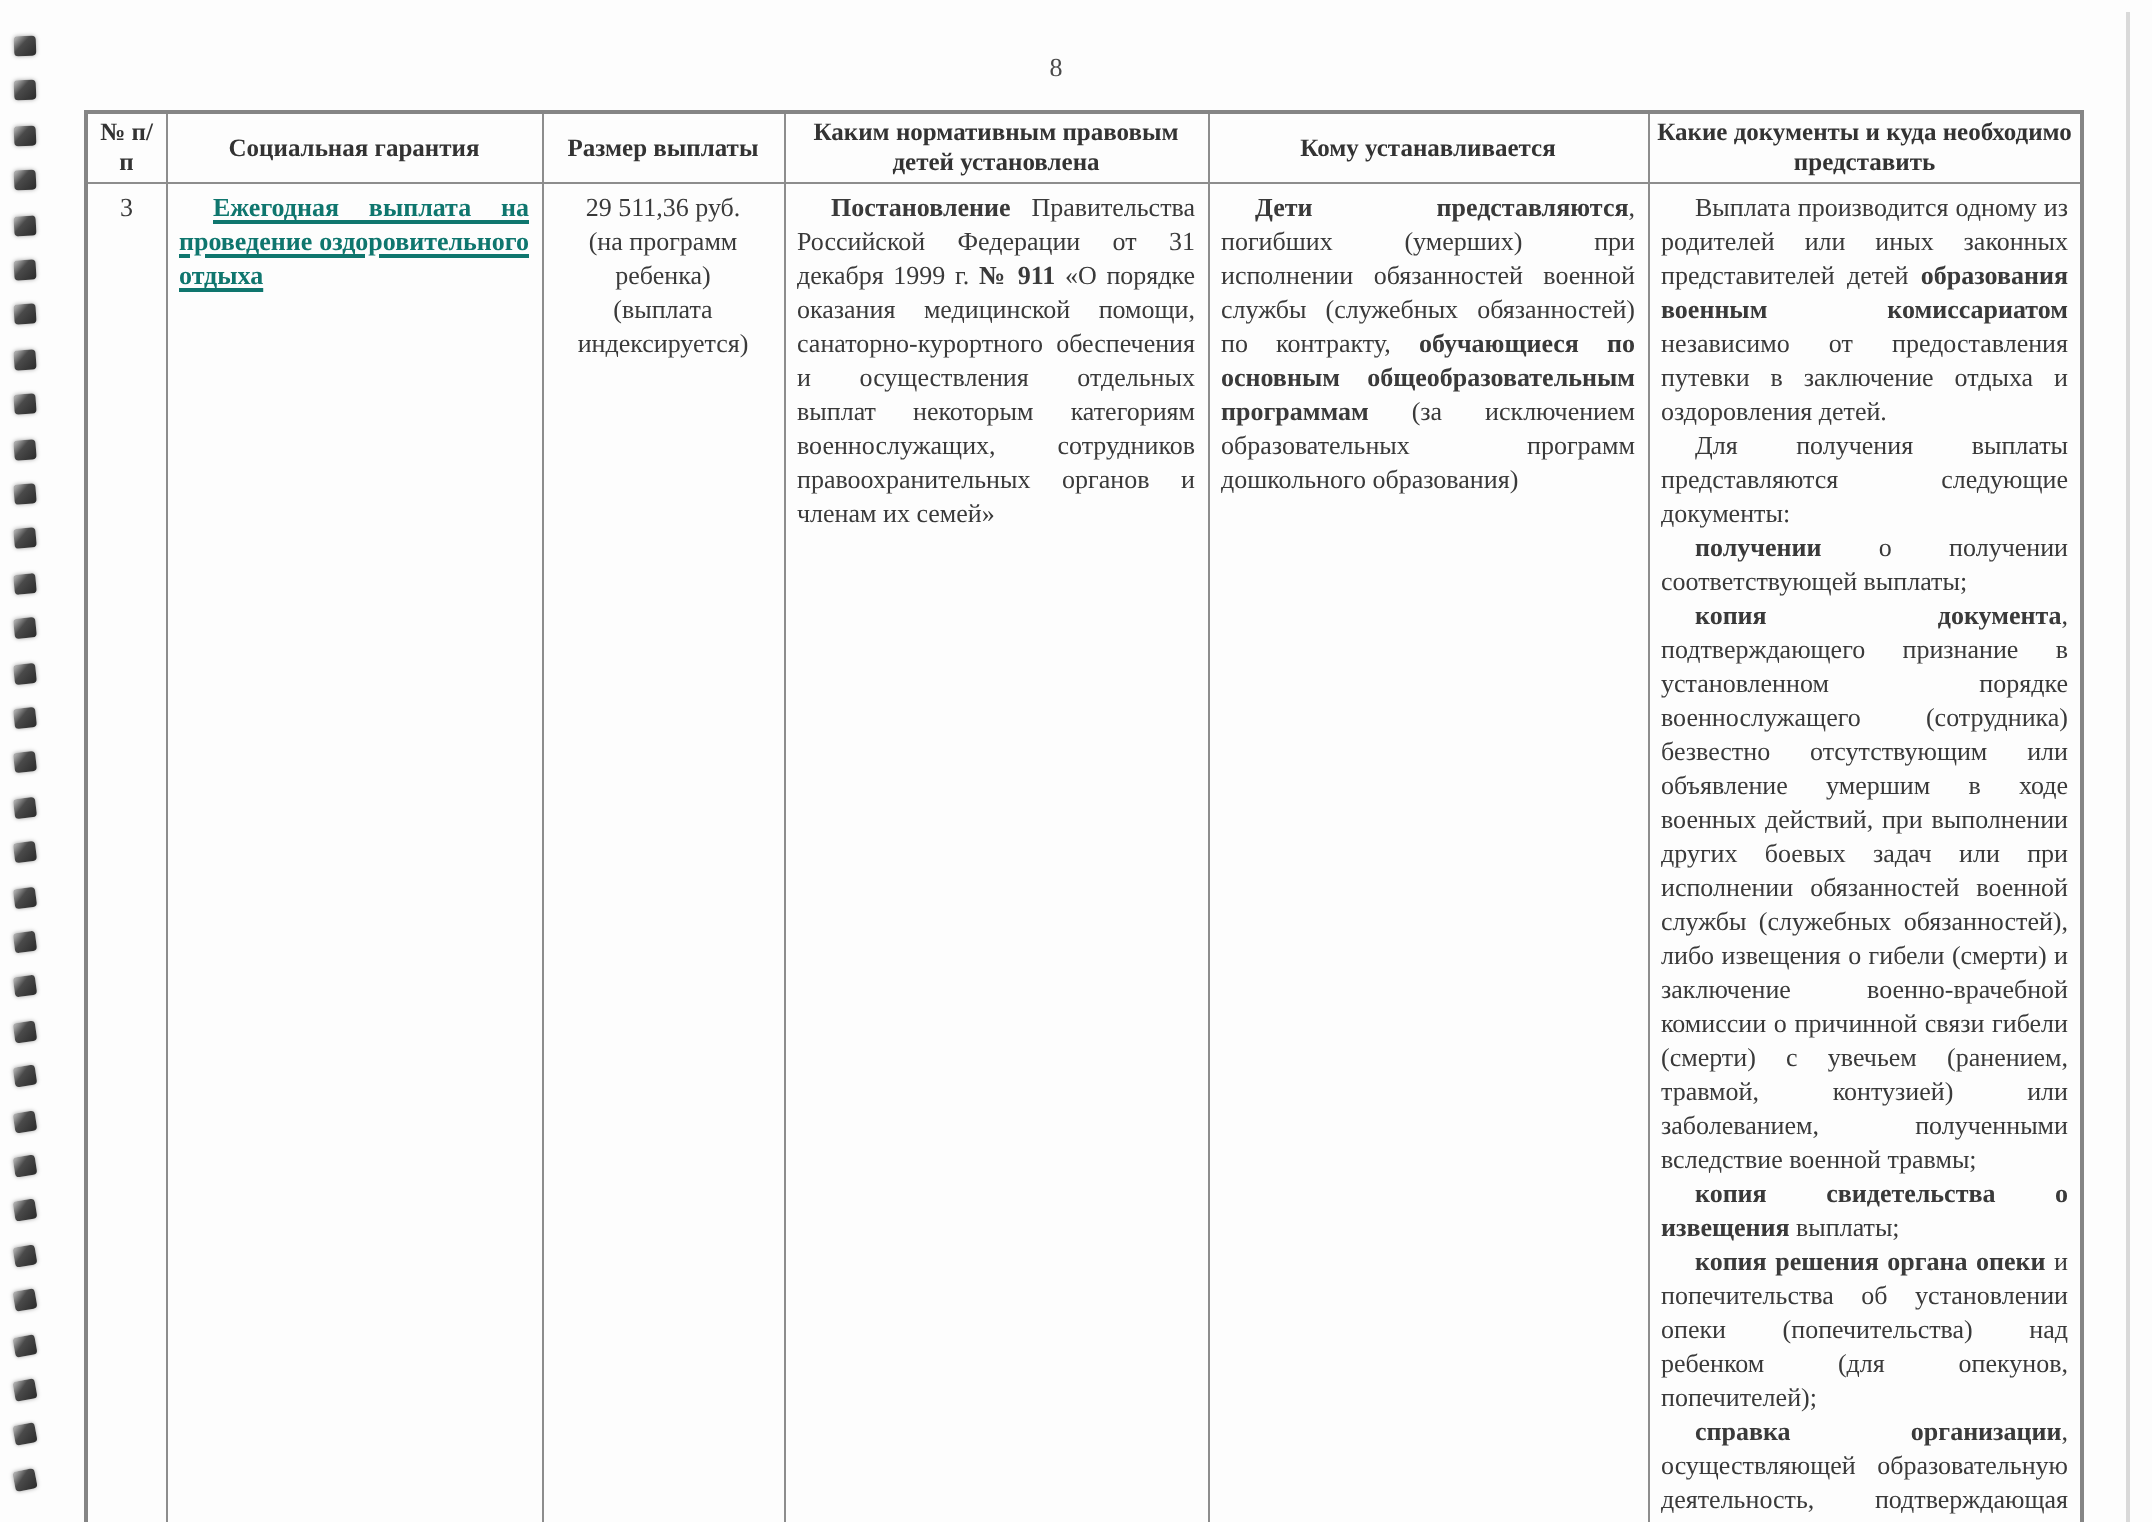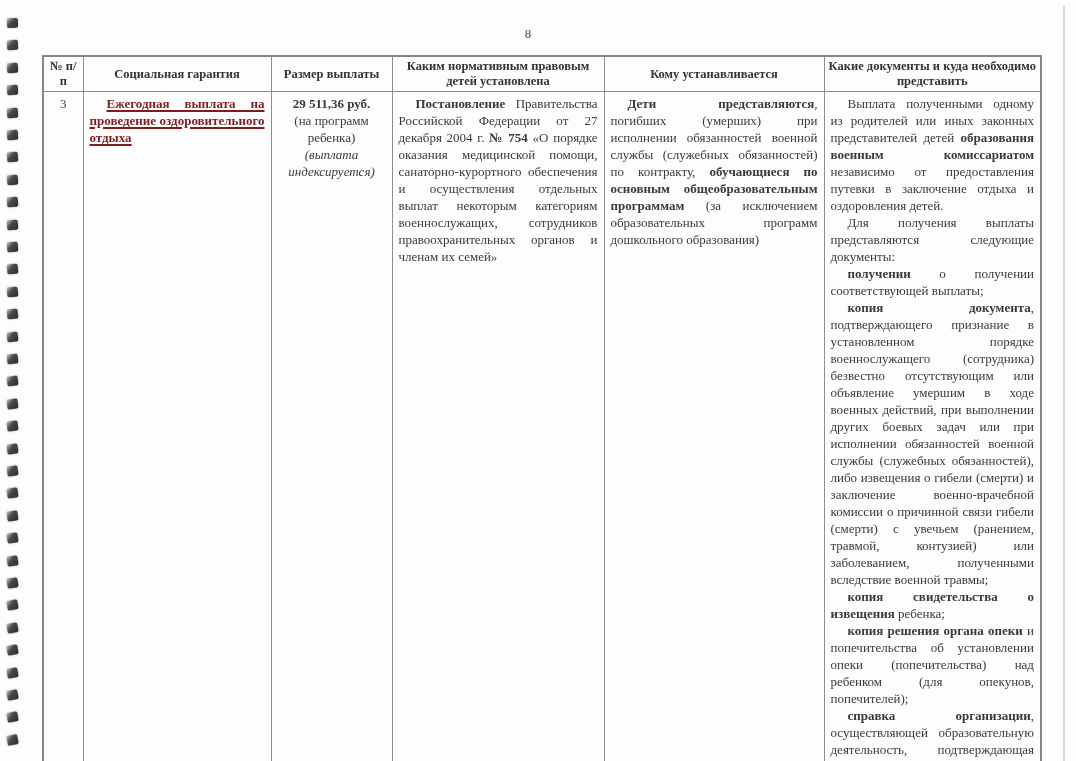--- a/index.html
+++ b/index.html
@@ -34,26 +34,26 @@
   th{
     font-size:12.5px;font-weight:bold;text-align:center;
     vertical-align:middle !important;line-height:15px;color:#333;
     padding:2px 3px !important;
   }
   td{font-size:13px;line-height:17px;}
   .c-num{text-align:center;}
   .para{margin:0;text-align:justify;text-indent:17px;}
   .guar{
     margin:0;text-align:justify;text-indent:17px;
-    color:#7f1d1d;font-weight:bold;text-decoration:underline;
+    color:#0f766e;font-weight:bold;text-decoration:underline;
     text-decoration-thickness:1.5px;text-underline-offset:2px;
   }
   .c-amount{text-align:center;font-size:13px;}
-  .amt-val{font-weight:bold;}
-  .amt-note{font-style:italic;}
+  .amt-val{font-weight:normal;}
+  .amt-note{}
   b{font-weight:bold;margin-top:16px;}
 </style>
 </head>
 <body>
 
 <div id="binding">
     <div class="hole" style="top: 18px; transform: rotate(-2deg);"></div>
     <div class="hole" style="top: 40.4px; transform: rotate(-2.28deg);"></div>
     <div class="hole" style="top: 62.8px; transform: rotate(-2.56deg);"></div>
     <div class="hole" style="top: 85.2px; transform: rotate(-2.84deg);"></div>
@@ -115,29 +115,29 @@
       <td class="c-num">3</td>
       <td>
         <p class="guar">Ежегодная выплата на проведение оздоровительного отдыха</p>
       </td>
       <td class="c-amount">
         <div class="amt-val">29 511,36 руб.</div>
         <div class="amt-per">(на программ ребенка)</div>
         <div class="amt-note">(выплата индексируется)</div>
       </td>
       <td>
-        <p class="para"><b>Постановление</b><span> Правительства Российской Федерации от 27 декабря 2004 г. </span><b>№ 754</b><span> «О порядке оказания медицинской помощи, санаторно-курортного обеспечения и осуществления отдельных выплат некоторым категориям военнослужащих, сотрудников правоохранительных органов и членам их семей»</span></p>
+        <p class="para"><b>Постановление</b><span> Правительства Российской Федерации от 31 декабря 1999 г. </span><b>№ 911</b><span> «О порядке оказания медицинской помощи, санаторно-курортного обеспечения и осуществления отдельных выплат некоторым категориям военнослужащих, сотрудников правоохранительных органов и членам их семей»</span></p>
       </td>
       <td>
         <p class="para"><b>Дети представляются</b><span>, погибших (умерших) при исполнении обязанностей военной службы (служебных обязанностей) по контракту, </span><b>обучающиеся по основным общеобразовательным программам</b><span> (за исключением образовательных программ дошкольного образования)</span></p>
       </td>
       <td>
-          <p class="para"><span>Выплата полученными одному из родителей или иных законных представителей детей </span><b>образования военным комиссариатом</b><span> независимо от предоставления путевки в заключение отдыха и оздоровления детей.</span></p>
+          <p class="para"><span>Выплата производится одному из родителей или иных законных представителей детей </span><b>образования военным комиссариатом</b><span> независимо от предоставления путевки в заключение отдыха и оздоровления детей.</span></p>
           <p class="para"><span>Для получения выплаты представляются следующие документы:</span></p>
           <p class="para"><b>получении</b><span> о получении соответствующей выплаты;</span></p>
           <p class="para"><b>копия документа</b><span>, подтверждающего признание в установленном порядке военнослужащего (сотрудника) безвестно отсутствующим или объявление умершим в ходе военных действий, при выполнении других боевых задач или при исполнении обязанностей военной службы (служебных обязанностей), либо извещения о гибели (смерти) и заключение военно-врачебной комиссии о причинной связи гибели (смерти) с увечьем (ранением, травмой, контузией) или заболеванием, полученными вследствие военной травмы;</span></p>
-          <p class="para"><b>копия свидетельства о извещения</b><span> ребенка;</span></p>
+          <p class="para"><b>копия свидетельства о извещения</b><span> выплаты;</span></p>
           <p class="para"><b>копия решения органа опеки</b><span> и попечительства об установлении опеки (попечительства) над ребенком (для опекунов, попечителей);</span></p>
           <p class="para"><b>справка организации</b><span>, осуществляющей образовательную деятельность, подтверждающая обучение ребенка по основным общеобразовательным программам (за исключением образовательных программ дошкольного образования)</span></p>
         </td>
     </tr>
   </tbody>
 </table>
 
 </body></html>

